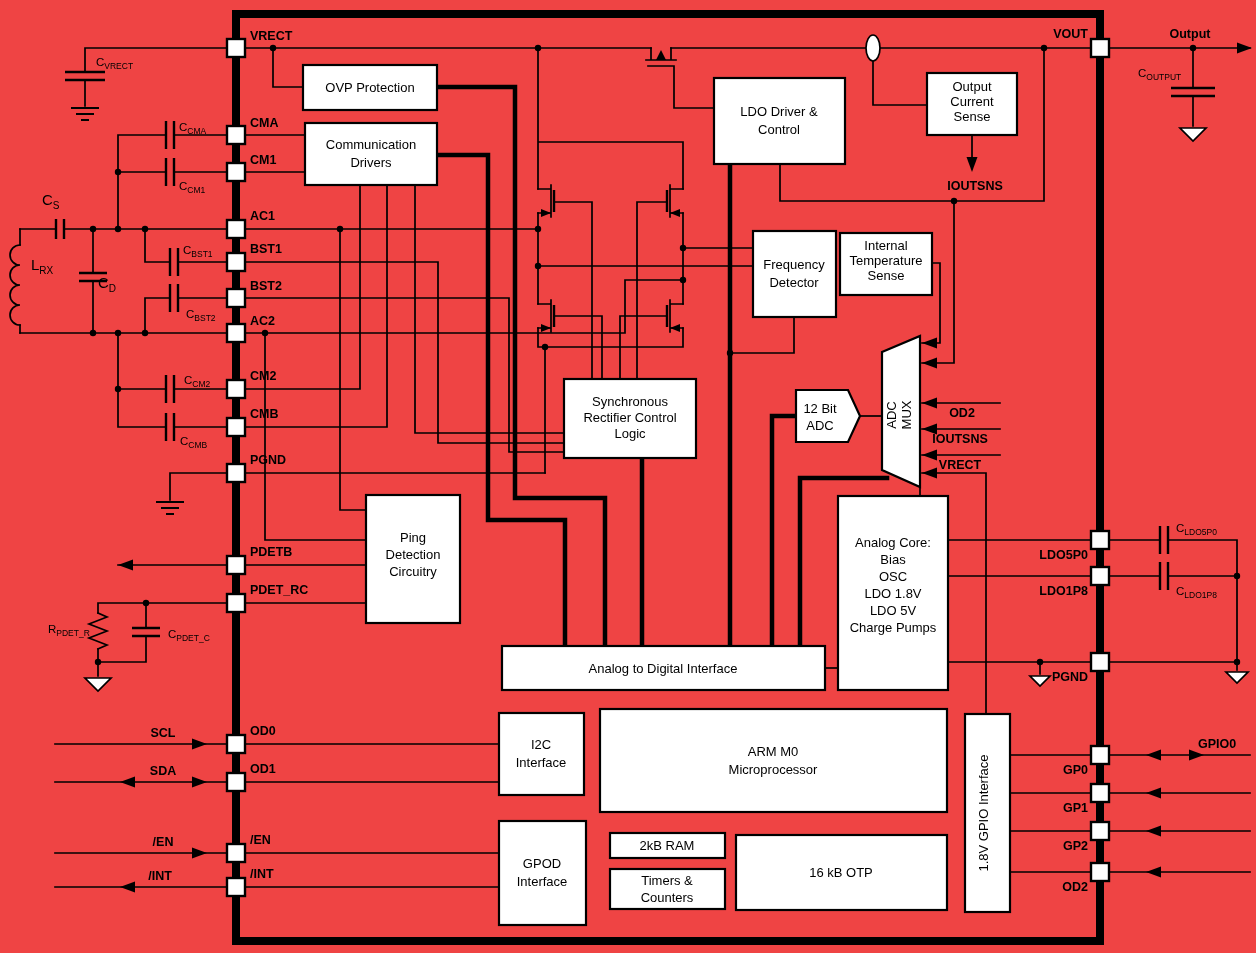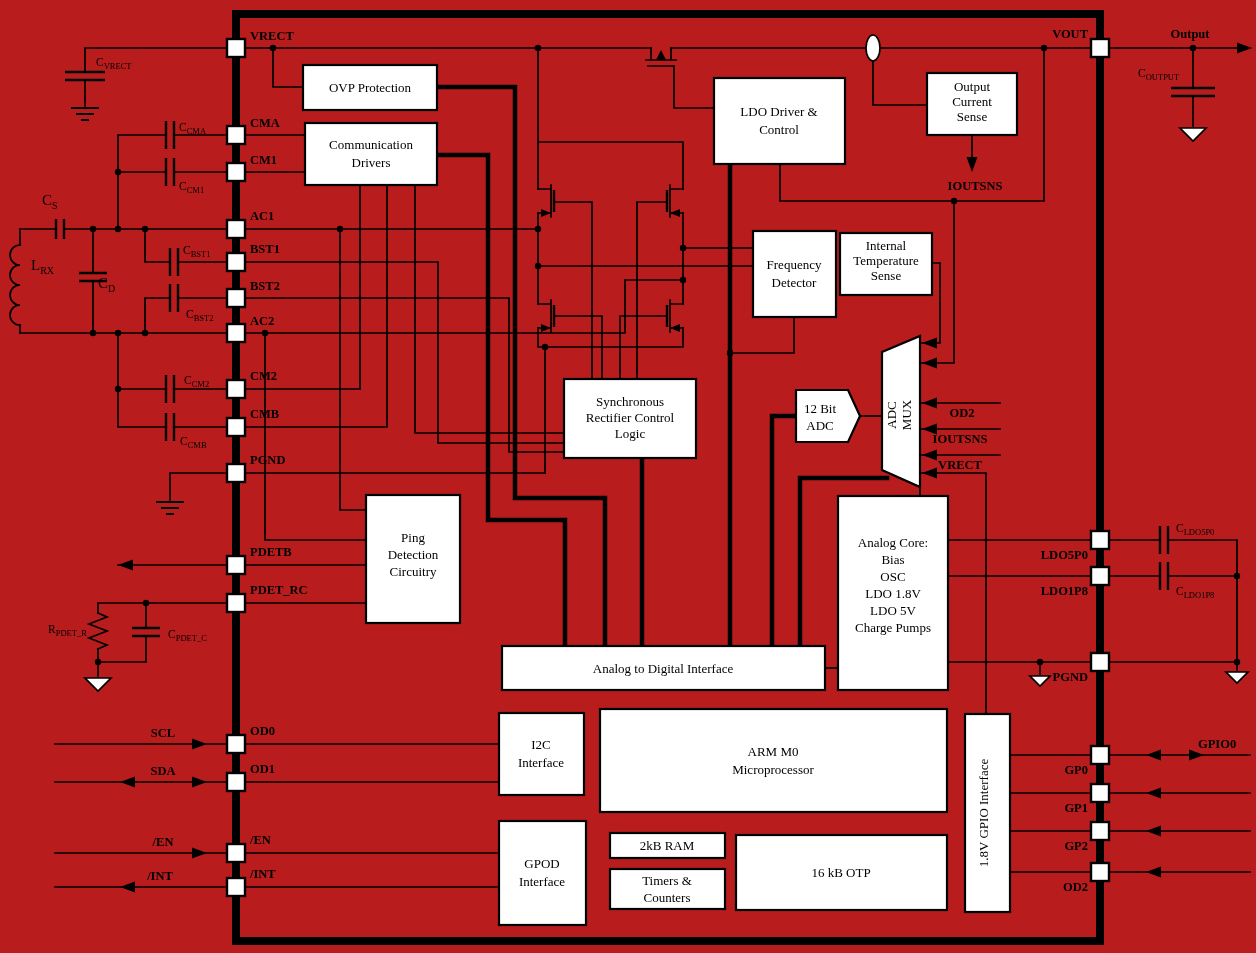--- a/index.html
+++ b/index.html
@@ -1,17 +1,17 @@
 <!DOCTYPE html>
 <html><head>
 <meta charset="utf-8">
 <style>
   html,body{margin:0;padding:0;background:#f2f2f2;}
-  .page{width:1256px;height:953px;background:#b91c1c;position:relative;margin:0 auto;
-        font-family:Liberation Serif, serif;}
+  .page{width:1256px;height:953px;background:#ef4444;position:relative;margin:0 auto;
+        font-family:Liberation Sans, sans-serif;}
   svg{display:block}
   .wire{stroke:#000;stroke-width:1.7;fill:none;stroke-linecap:square}
   .bus{stroke:#000;stroke-width:4.5;fill:none;stroke-linecap:square}
   .plate{stroke:#000;stroke-width:2.4;fill:none;stroke-linecap:butt}
   .blk{fill:#fff;stroke:#000;stroke-width:2.2}
   .pin{fill:#fff;stroke:#000;stroke-width:2.4}
   .dot{fill:#000;stroke:none}
   .arr{fill:#000;stroke:none}
   .gnd{stroke:#000;stroke-width:2;fill:none}
   .tri{stroke:#000;stroke-width:1.7;fill:#fff}

